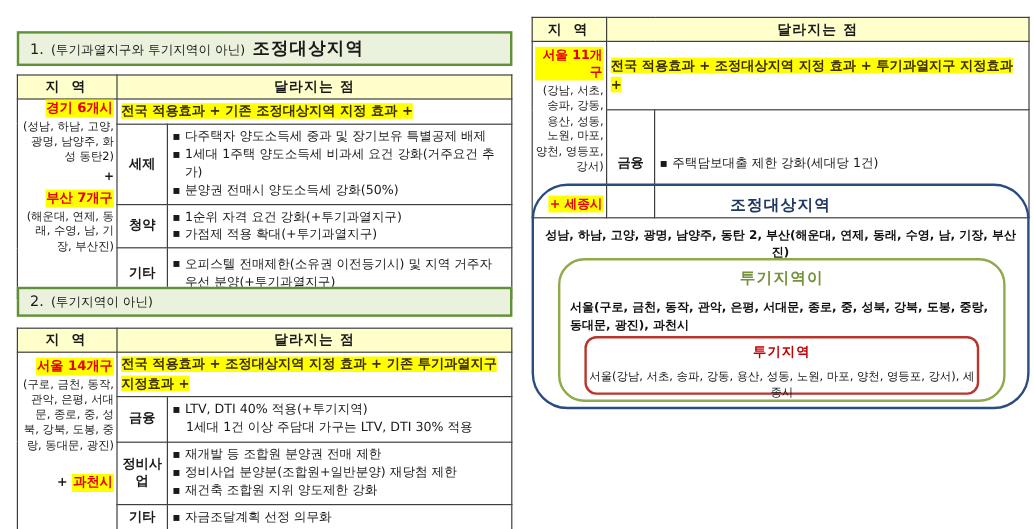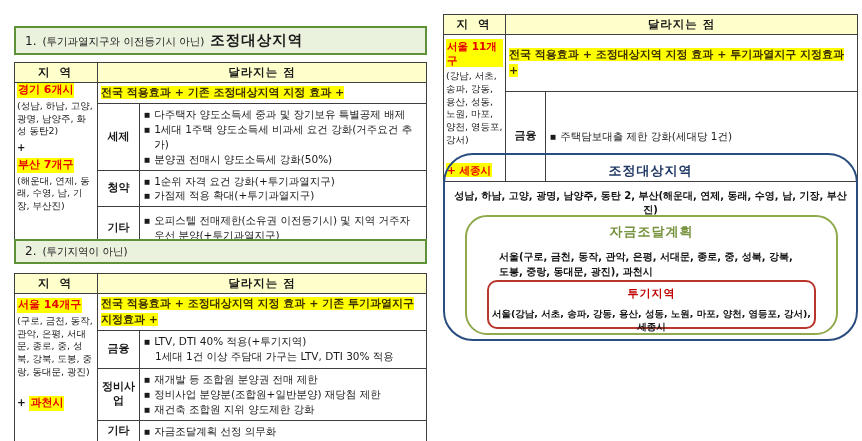--- a/index.html
+++ b/index.html
@@ -22,21 +22,21 @@
   .title-no { font-size:12px; }
   .title-paren { font-size:10.5px; }
   .title-main { font-size:14.5px; font-weight:bold; letter-spacing:1px; }
 
   table.tbl { border-collapse:collapse; width:100%; table-layout:fixed; }
   .tbl th, .tbl td { border:1px solid #3f3f3f; vertical-align:middle; }
   .tbl th {
     background:#ffffcc; font-weight:bold; text-align:center;
     padding:2px 0; font-size:11.5px; letter-spacing:3px; height:17px;
   }
-  td.region { text-align:left; vertical-align:top; padding:0 2px 4px 2px; font-size:9.5px; line-height:1.35; }
+  td.region { text-align:right; vertical-align:top; padding:0 2px 4px 2px; font-size:9.5px; line-height:1.35; }
   td.region2 { padding-top:4px; }
   .red-name { background:#ffff00; color:#e60000; font-weight:bold; font-size:11px; display:inline-block; padding:0 1px; }
   .region .detail { margin-top:2px; color:#1a1a1a; }
   .region .plus-line { margin:3px 0; font-weight:bold; font-size:10px; }
   .region .plus-line2 { margin-top:16px; font-weight:bold; font-size:10.5px; }
   .region .plus-black { color:#1a1a1a; font-weight:bold; }
 
   td.banner { padding:2px 3px;margin-top:24px; }
   .banner-text {
     background:#ffff00; color:#3d3000; font-weight:bold; font-size:11px;
@@ -67,38 +67,38 @@
     text-align:center; font-weight:bold; font-size:10px; color:#111;
     margin-top:9px; padding:0 8px;
   }
   #mid-box {
     position:absolute; left:20px; right:18px; top:60px; height:120px;
     border:2px solid #8faa4b; border-radius:22px;
   }
   #mid-box > .box-title { color:#76923c; margin-top:6px; }
   .mid-body {
     text-align:left; font-weight:bold; font-size:10px; color:#111;
-    margin-top:9px; padding:0 32px; line-height:1.45;
+    margin-top:9px; padding:0 8px; line-height:1.45;
   }
   #inner-box {
     position:absolute; left:20px; right:20px; top:63px; height:49px;
     border:2px solid #b8362c; border-radius:10px;
   }
   #inner-box > .box-title { color:#c00000; margin-top:4px; font-size:11px; }
   .inner-body {
-    text-align:center; font-weight:bold; font-size:9.5px; color:#111; margin-top:7px;
+    text-align:center; font-weight:normal; font-size:9.5px; color:#111; margin-top:7px;
   }
 </style>
 </head>
 <body>
 
 <div class="sec" id="sec1">
   <div class="title-box">
     <span class="title-no">1.</span>
-    <span class="title-paren">(투기과열지구와 이전등기시 아닌)</span>
+    <span class="title-paren">(투기과열지구와 투기지역이 아닌)</span>
     <span class="title-main">조정대상지역</span>
   </div>
   <table class="tbl" style="margin-top:7px">
     <colgroup>
         <col style="width:83px">
         <col style="width:42px">
         <col>
       </colgroup>
     <tbody>
         <tr>
@@ -263,20 +263,20 @@
       </td>
     </tr>
   </tbody>
     </table>
 </div>
 
 <div id="diagram">
   <div class="box-title">조정대상지역</div>
   <div class="outer-body">성남, 하남, 고양, 광명, 남양주, 동탄 2, 부산(해운대, 연제, 동래, 수영, 남, 기장, 부산진)</div>
   <div id="mid-box">
-    <div class="box-title">자금조달계획</div>
+    <div class="box-title">투기지역이</div>
     <div class="mid-body">서울(구로, 금천, 동작, 관악, 은평, 서대문, 종로, 중, 성북, 강북, 도봉, 중랑, 동대문, 광진), 과천시</div>
     <div id="inner-box">
       <div class="box-title">투기지역</div>
       <div class="inner-body">서울(강남, 서초, 송파, 강동, 용산, 성동, 노원, 마포, 양천, 영등포, 강서), 세종시</div>
     </div>
   </div>
 </div>
 
 </body></html>

